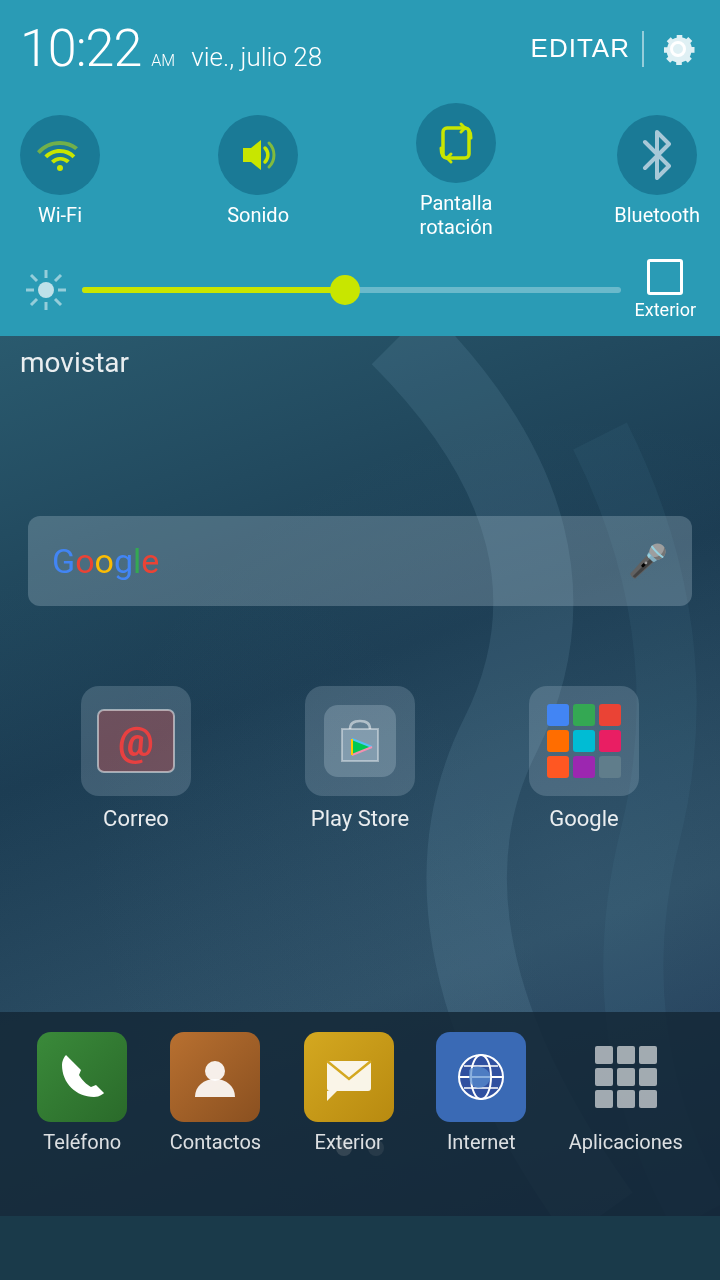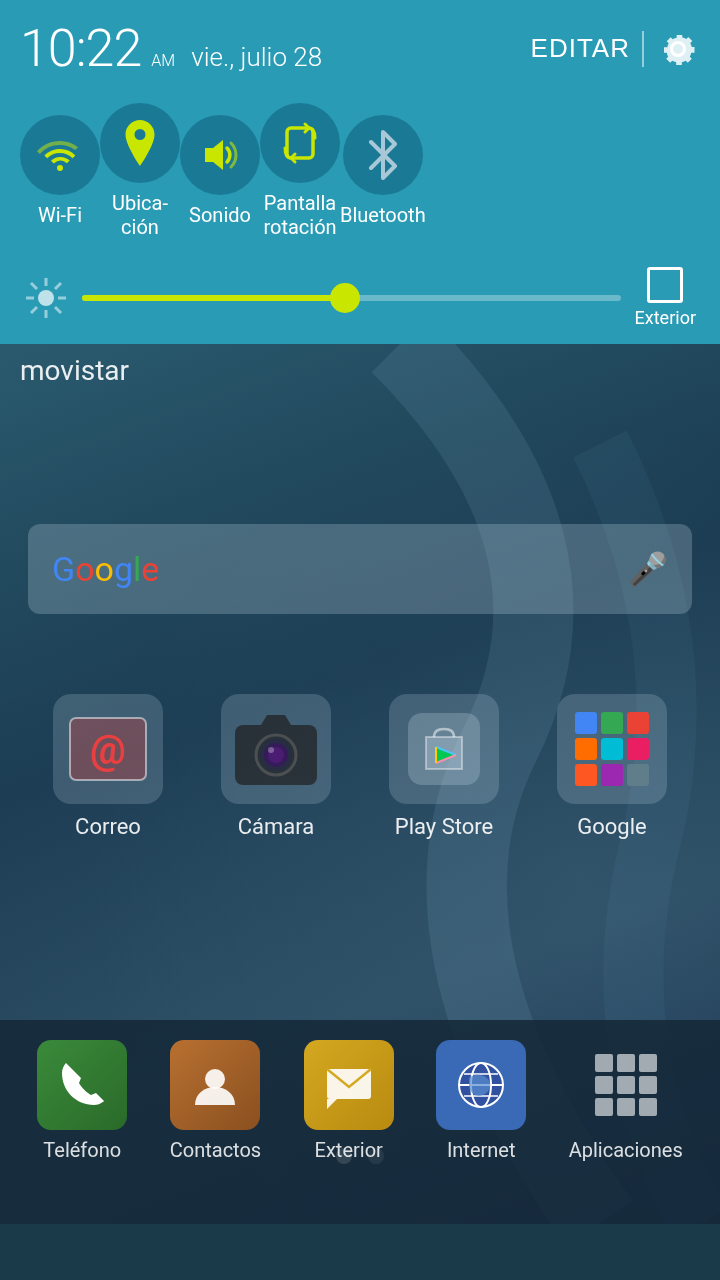--- a/index.html
+++ b/index.html
@@ -77,23 +77,23 @@
 
     .gear-icon {
       width: 44px;
       height: 44px;
       cursor: pointer;
     }
 
     
     .quick-toggles {
       display: flex;
-      justify-content: flex-start;
-      align-items: center;
-      margin-bottom: 28px;
+      justify-content: space-between;
+      align-items: center;
+      margin-bottom: 20px;
     }
 
     .toggle-item {
       display: flex;
       flex-direction: column;
       align-items: center;
       gap: 8px;
       cursor: pointer;
     }
 
@@ -399,28 +399,20 @@
         <svg width="46" height="40" viewBox="0 0 46 40">
           <path d="M23 30a3 3 0 100 6 3 3 0 000-6z" fill="#c8e600"></path>
           <path d="M23 22c-3.5 0-6.7 1.4-9 3.7l2.8 2.8A9.8 9.8 0 0123 25.5c2.7 0 5.1 1.1 6.9 2.8l2.8-2.8A13.8 13.8 0 0023 22z" fill="#c8e600"></path>
           <path d="M23 14c-6.1 0-11.6 2.5-15.6 6.5l2.8 2.8A17.7 17.7 0 0123 18c4.9 0 9.3 2 12.5 5.2l2.8-2.8A21.7 21.7 0 0023 14z" fill="#c8e600"></path>
           <path d="M23 6C13.8 6 5.5 9.9 0 16.3l2.8 2.8A25.6 25.6 0 0123 10c5.6 0 10.7 1.8 14.8 4.8l.4.3 2.8-2.8A29.6 29.6 0 0023 6z" fill="#c8e600" opacity="0.5"></path>
         </svg>
       </div>
       <span class="toggle-label">Wi-Fi</span>
     </div>
 
-    <div class="toggle-item">
-      <div class="toggle-circle active">
-        <svg width="40" height="46" viewBox="0 0 40 46">
-          <path d="M20 0C12 0 5.5 6.5 5.5 14.5 5.5 25.4 20 46 20 46S34.5 25.4 34.5 14.5C34.5 6.5 28 0 20 0zm0 20a5.5 5.5 0 110-11 5.5 5.5 0 010 11z" fill="#c8e600"></path>
-        </svg>
-      </div>
-      <span class="toggle-label">Ubica-<br>ción</span>
-    </div>
 
     <div class="toggle-item">
       <div class="toggle-circle active">
         <svg width="46" height="46" viewBox="0 0 46 46">
           <polygon points="8,16 16,16 26,8 26,38 16,30 8,30" fill="#c8e600"></polygon>
           <path d="M30 16a10 10 0 010 14" stroke="#c8e600" stroke-width="3.5" fill="none" stroke-linecap="round"></path>
           <path d="M34 11a17 17 0 010 24" stroke="#c8e600" stroke-width="3" fill="none" stroke-linecap="round" opacity="0.6"></path>
         </svg>
       </div>
       <span class="toggle-label">Sonido</span>
@@ -497,34 +489,20 @@
     <div class="app-item">
       <div class="app-icon-wrap">
         <svg width="80" height="66" viewBox="0 0 80 66">
           <rect x="2" y="2" width="76" height="62" rx="6" fill="rgba(180,60,60,0.4)" stroke="rgba(255,255,255,0.5)" stroke-width="2"></rect>
           <text x="40" y="48" text-anchor="middle" font-size="40" fill="#e84040" font-weight="bold">@</text>
         </svg>
       </div>
       <span class="app-label">Correo</span>
     </div>
 
-    <div class="app-item">
-      <div class="app-icon-wrap">
-        <svg width="86" height="76" viewBox="0 0 86 76">
-          <rect x="2" y="14" width="82" height="60" rx="8" fill="rgba(30,30,30,0.7)"></rect>
-          <path d="M28 14 L34 4 L52 4 L58 14z" fill="rgba(30,30,30,0.7)"></path>
-          <circle cx="43" cy="44" r="20" fill="none" stroke="rgba(100,100,100,0.6)" stroke-width="3"></circle>
-          <circle cx="43" cy="44" r="16" fill="rgba(40,40,80,0.5)"></circle>
-          <circle cx="43" cy="44" r="12" fill="rgba(60,20,100,0.7)"></circle>
-          <circle cx="43" cy="44" r="8" fill="rgba(80,30,120,0.8)"></circle>
-          <circle cx="38" cy="39" r="3" fill="rgba(255,255,255,0.3)"></circle>
-        </svg>
-      </div>
-      <span class="app-label">Cámara</span>
-    </div>
 
     <div class="app-item">
       <div class="app-icon-wrap">
         <svg width="80" height="80" viewBox="0 0 80 80">
           <rect x="4" y="4" width="72" height="72" rx="14" fill="rgba(200,220,230,0.25)"></rect>
 
           <path d="M22 28 L22 60 L58 60 L58 28 Z" fill="rgba(200,220,235,0.3)" stroke="rgba(255,255,255,0.4)" stroke-width="2"></path>
           <path d="M30 28 Q30 20 40 20 Q50 20 50 28" fill="none" stroke="rgba(255,255,255,0.5)" stroke-width="2.5"></path>
 
           <polygon points="32,38 32,54 52,46" fill="#00c853"></polygon>

